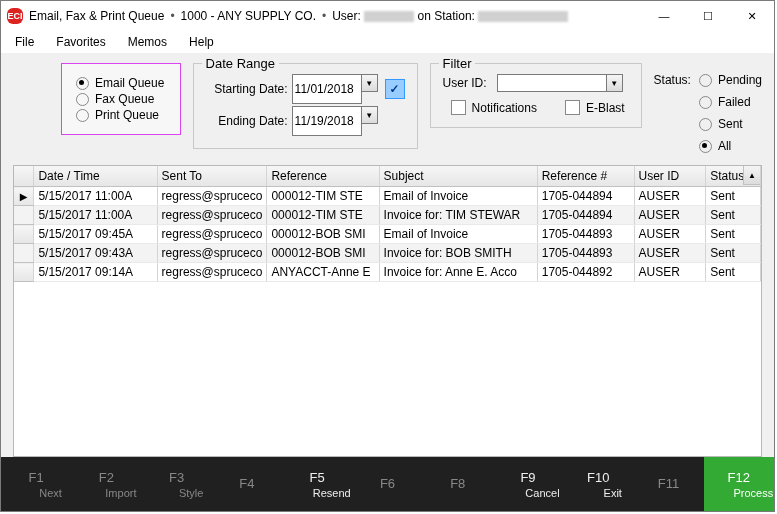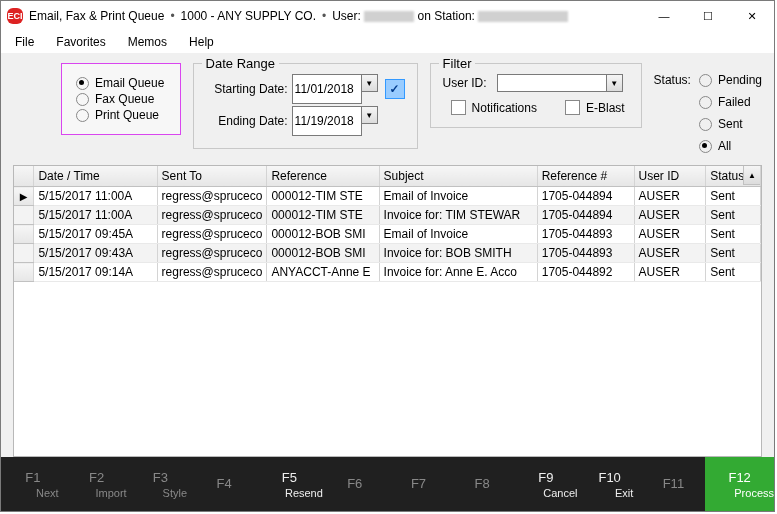--- a/index.html
+++ b/index.html
@@ -498,24 +498,20 @@
       </div>
       <div class="fkey enabled">
         <span class="code">F5</span>
         <span class="lbl">Resend</span>
       </div>
       <div class="fkey">
         <span class="code">F6</span>
         <span class="lbl"></span>
       </div>
       <div class="fkey">
-        <span class="code">F7</span>
-        <span class="lbl"></span>
-      </div>
-      <div class="fkey">
         <span class="code">F8</span>
         <span class="lbl"></span>
       </div>
       <div class="fkey enabled">
         <span class="code">F9</span>
         <span class="lbl">Cancel</span>
       </div>
       <div class="fkey enabled">
         <span class="code">F10</span>
         <span class="lbl">Exit</span>

